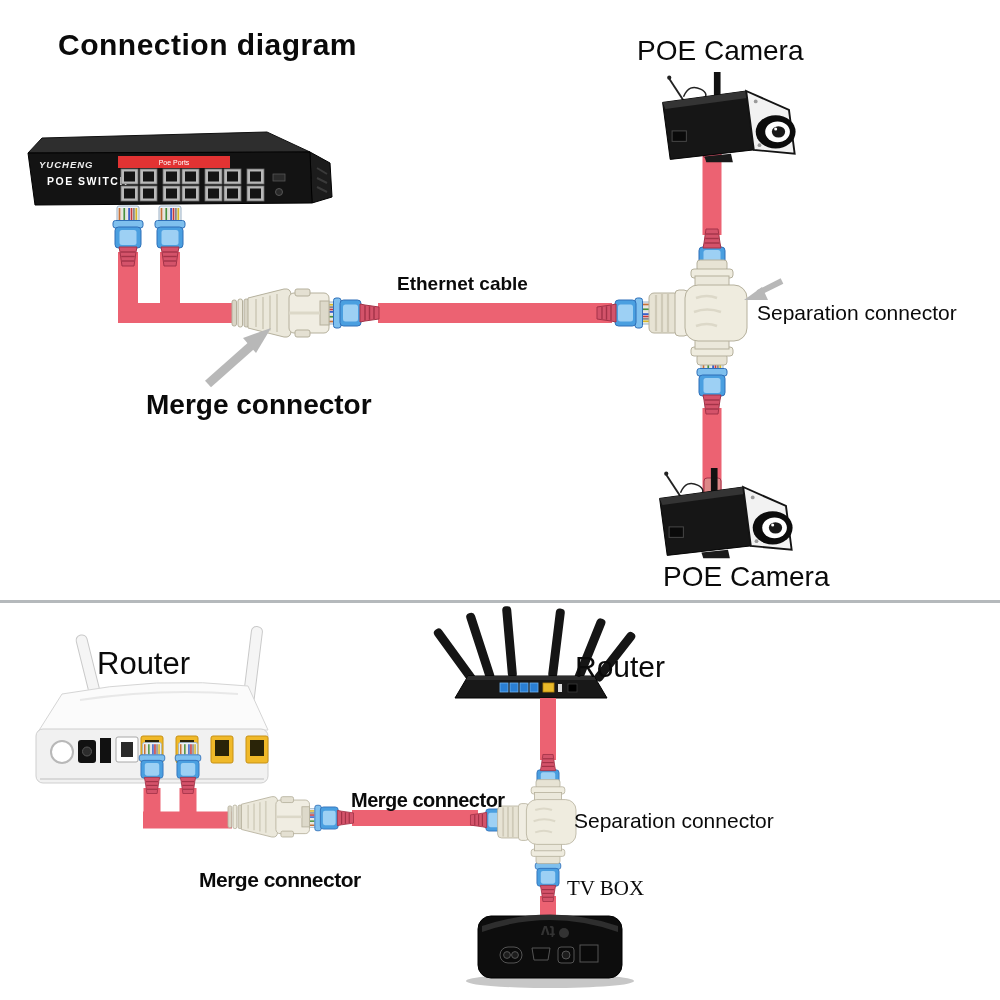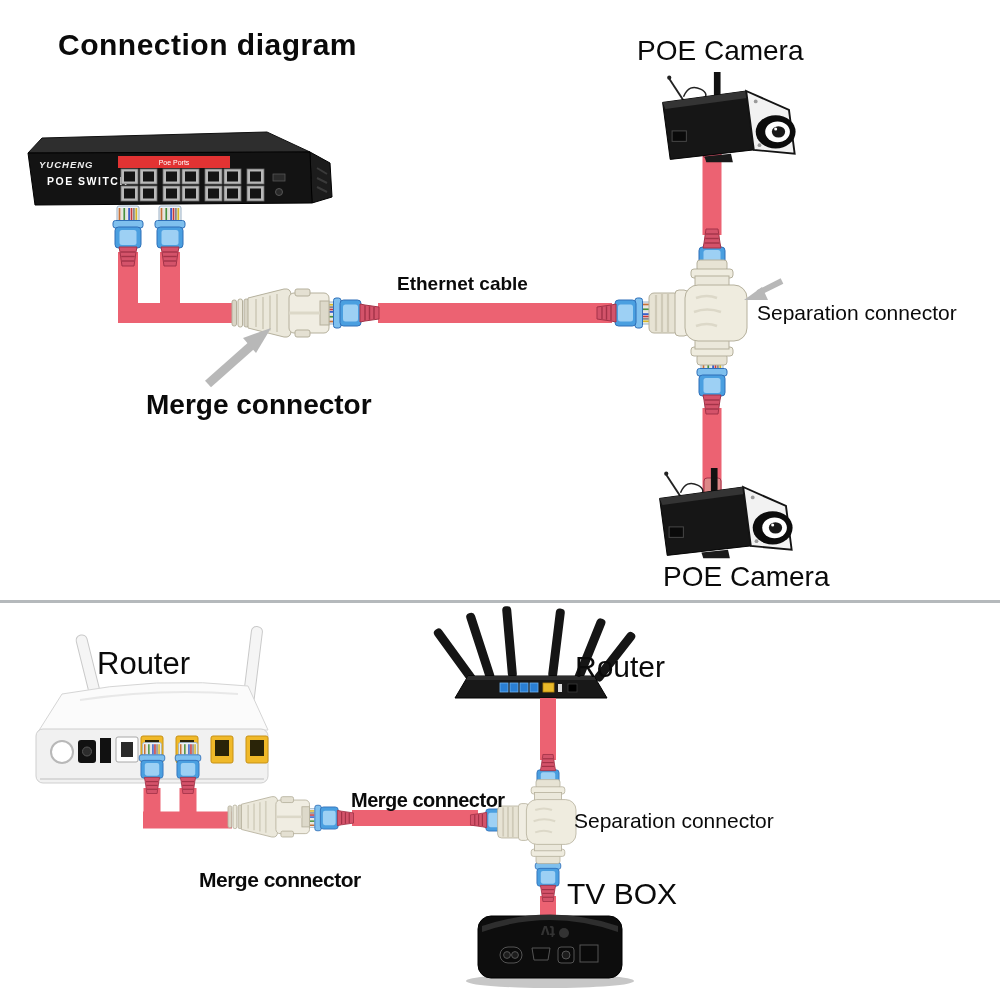--- a/index.html
+++ b/index.html
@@ -12,21 +12,21 @@
   .cam-top{left:637px;top:36px;font-size:28px;}
   .eth{left:397px;top:274px;font-size:19px;}
   .sep-top{left:757px;top:301px;font-size:21px;}
   .merge-top{left:146px;top:390px;font-size:28px;}
   .cam-bot{left:663px;top:562px;font-size:28px;}
   .modem-l{left:97px;top:647px;font-size:31px;}
   .router-l{left:575px;top:650px;font-size:30px;}
   .merge-b1{left:351px;top:789px;font-size:20px;letter-spacing:-.5px;}
   .sep-bot{left:574px;top:809px;font-size:21px;}
   .merge-b2{left:199px;top:868px;font-size:21px;letter-spacing:-.5px;}
-  .tvbox-l{left:567px;top:877px;font-size:30px;}
+  .tvbox-l{left:567px;top:877px;font-size:21px;font-family:Liberation Serif, serif;}
   .divider{position:absolute;left:0;top:600px;width:1000px;height:3px;background:#b5b9bc;}
 </style>
 </head>
 <body>
 
 <div id="stage">
 
 <svg id="art" width="1000" height="1000" viewBox="0 0 1000 1000">
   <defs>
 

